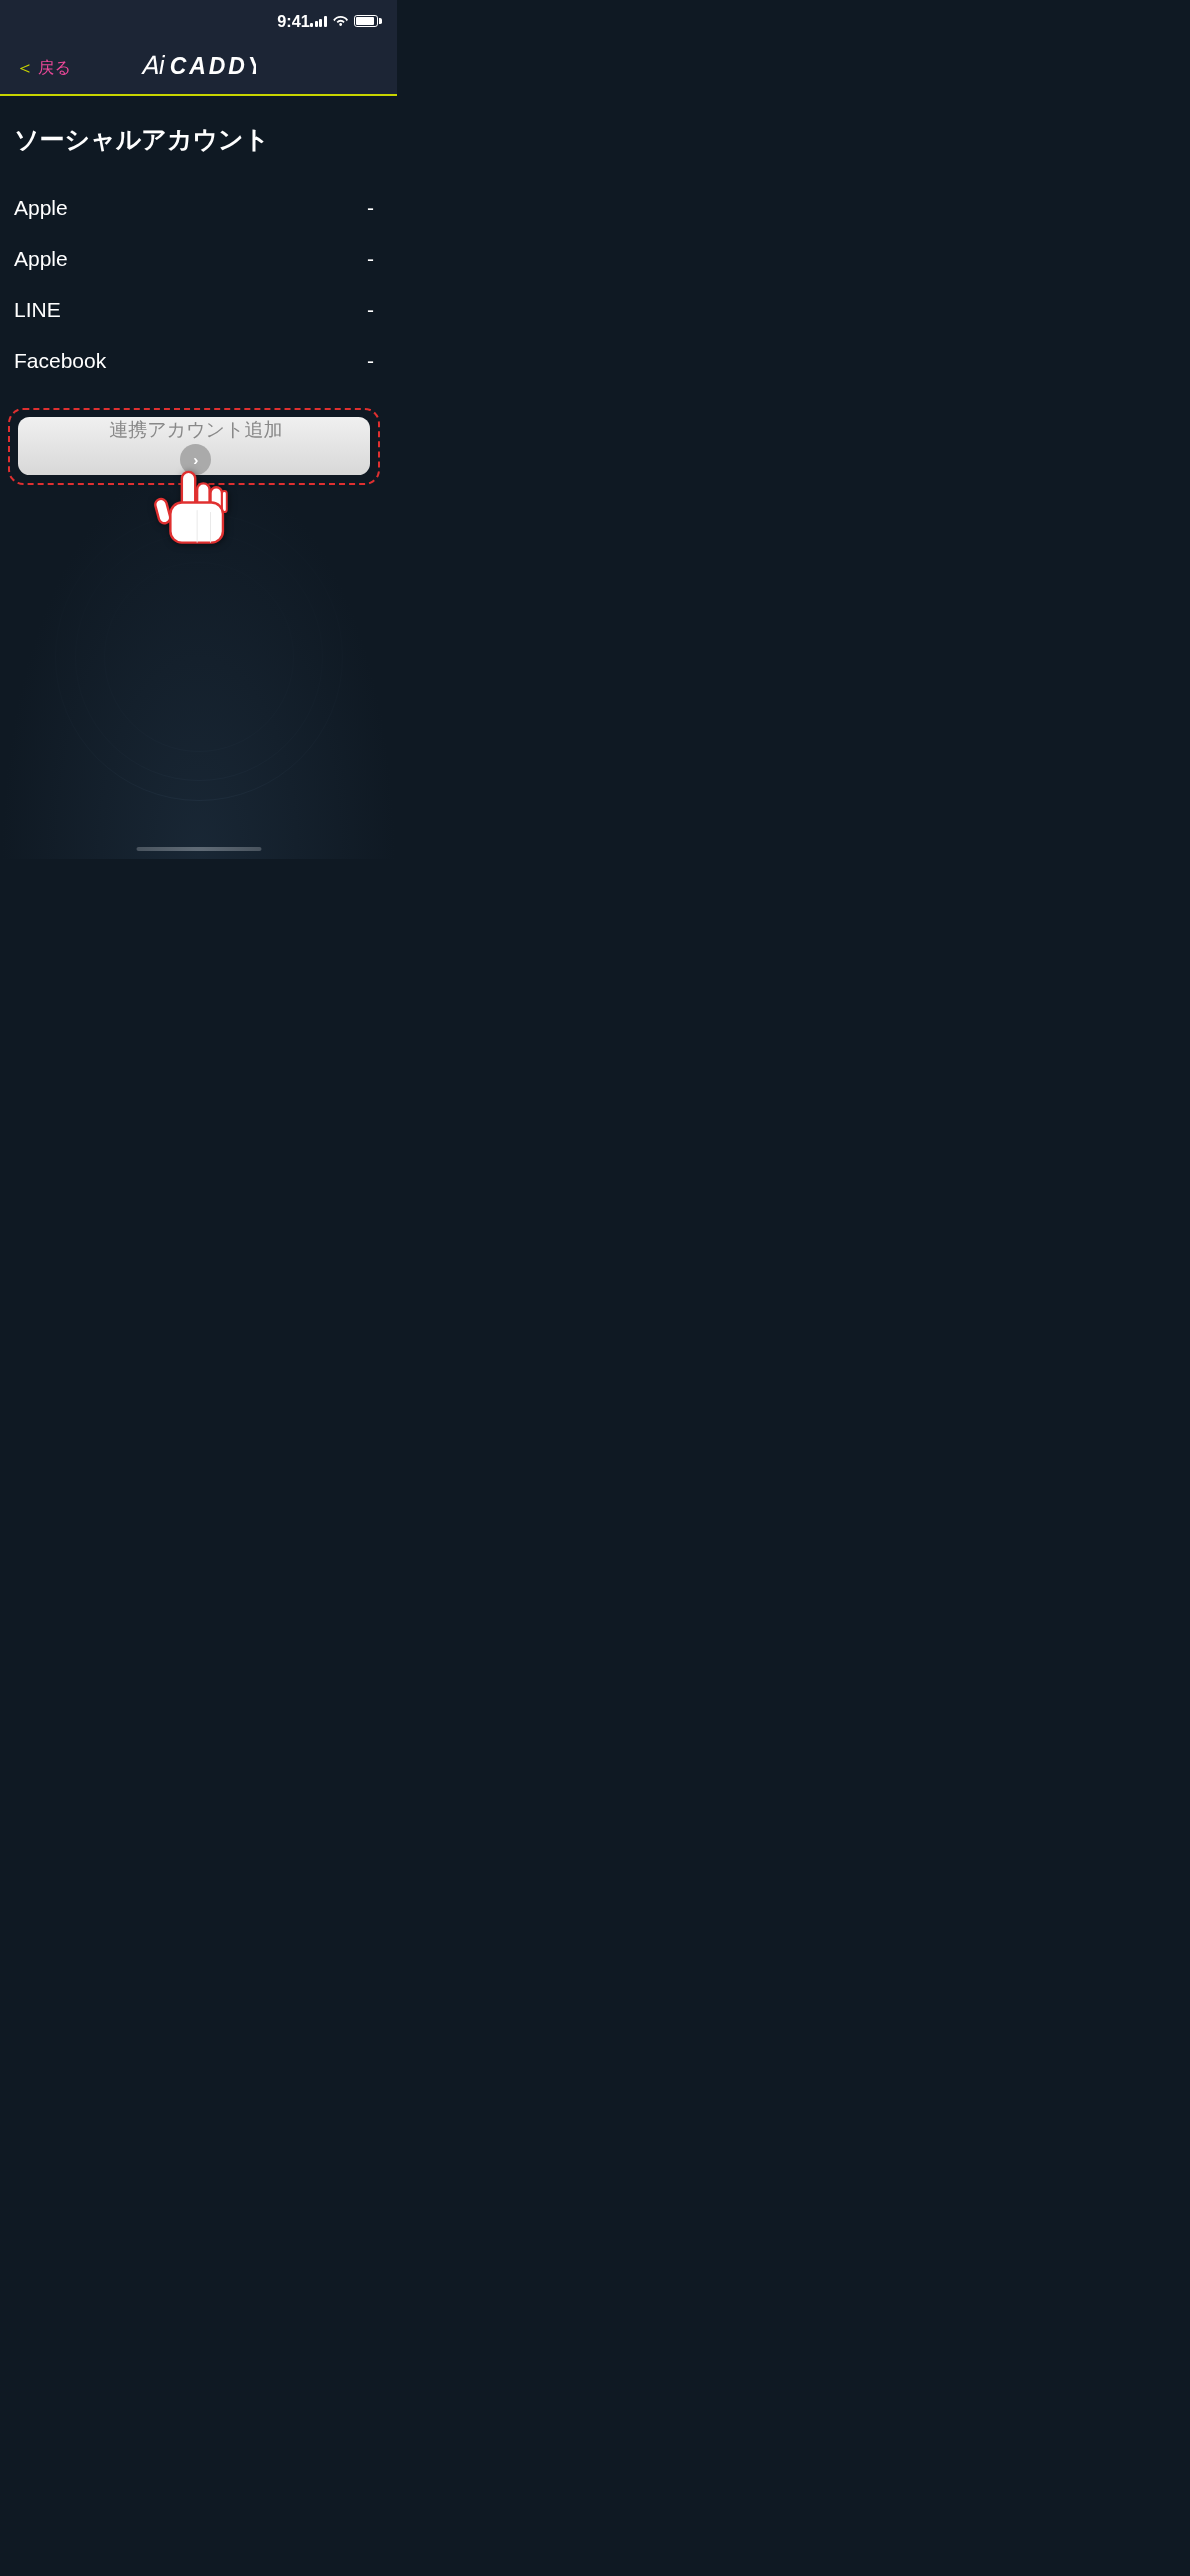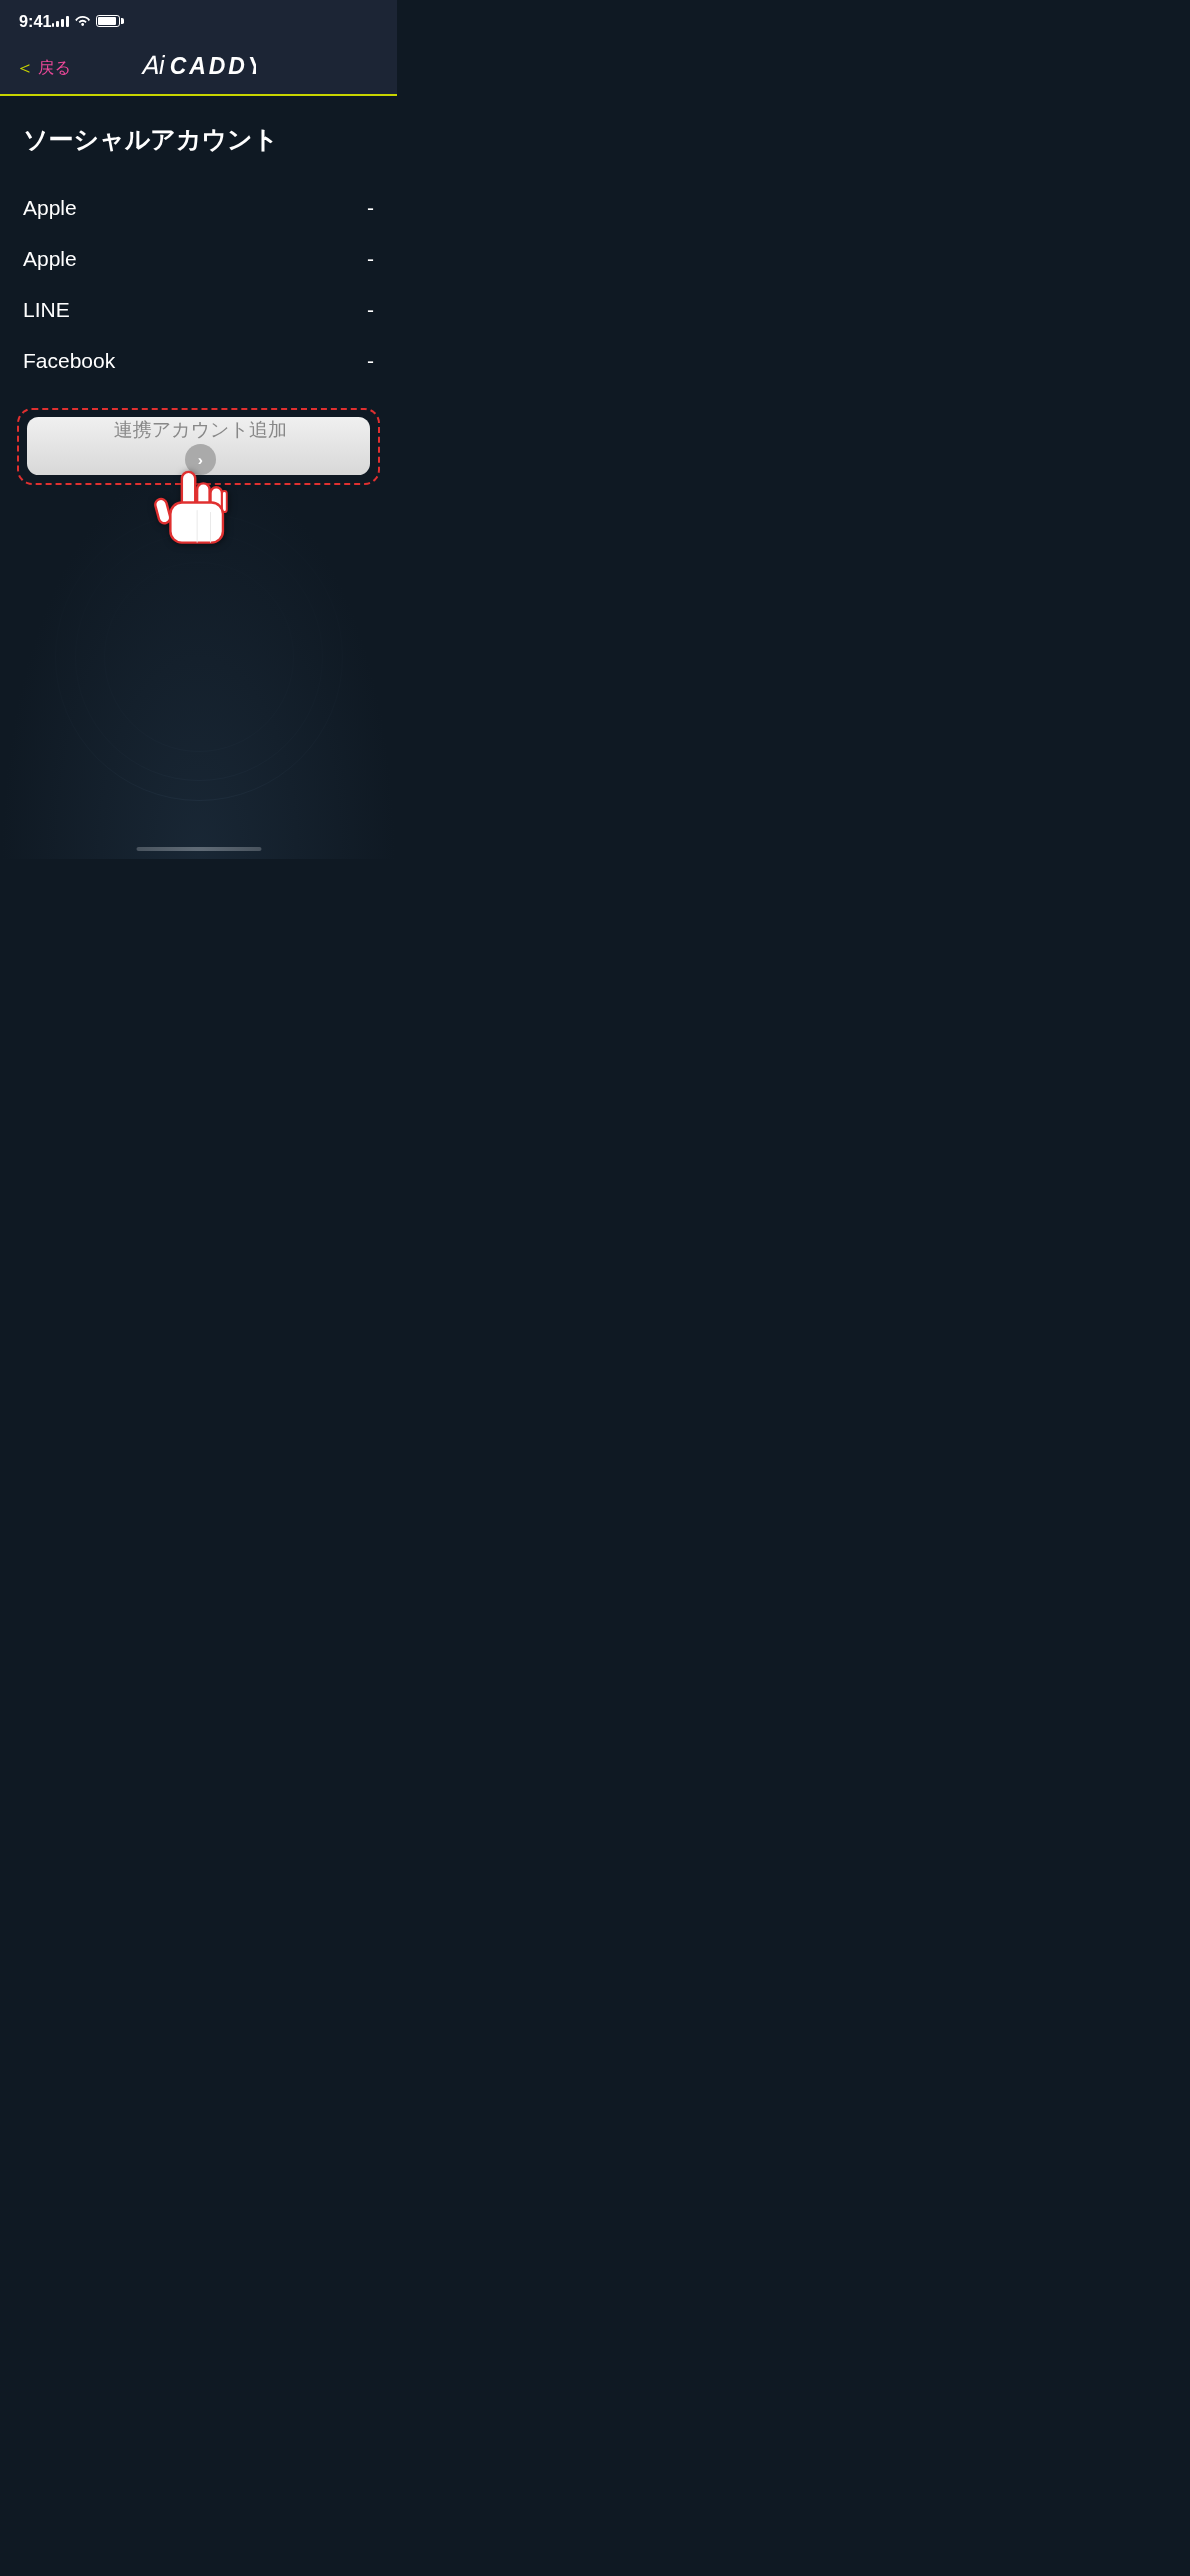--- a/index.html
+++ b/index.html
@@ -13,21 +13,21 @@
       overflow: hidden;
       position: relative;
     }
 
     
     .status-bar {
       background-color: #1c2535;
       height: 42px;
       display: flex;
       align-items: center;
-      justify-content: flex-start;
+      justify-content: flex-end;
       padding: 0 19px;
     }
 
     .status-time {
       color: white;
       font-size: 16.3px;
       font-weight: 600;
     }
 
     .status-icons {
@@ -119,21 +119,21 @@
     }
 
     
     .logo-container {
       display: flex;
       align-items: center;
     }
 
     
     .content {
-      padding: 27px 23px 19px 23px;
+      padding: 27px 23px 19px 14px;
       position: relative;
       z-index: 2;
     }
 
     .section-title {
       color: white;
       font-size: 25px;
       font-weight: 600;
       margin-bottom: 27px;
     }

